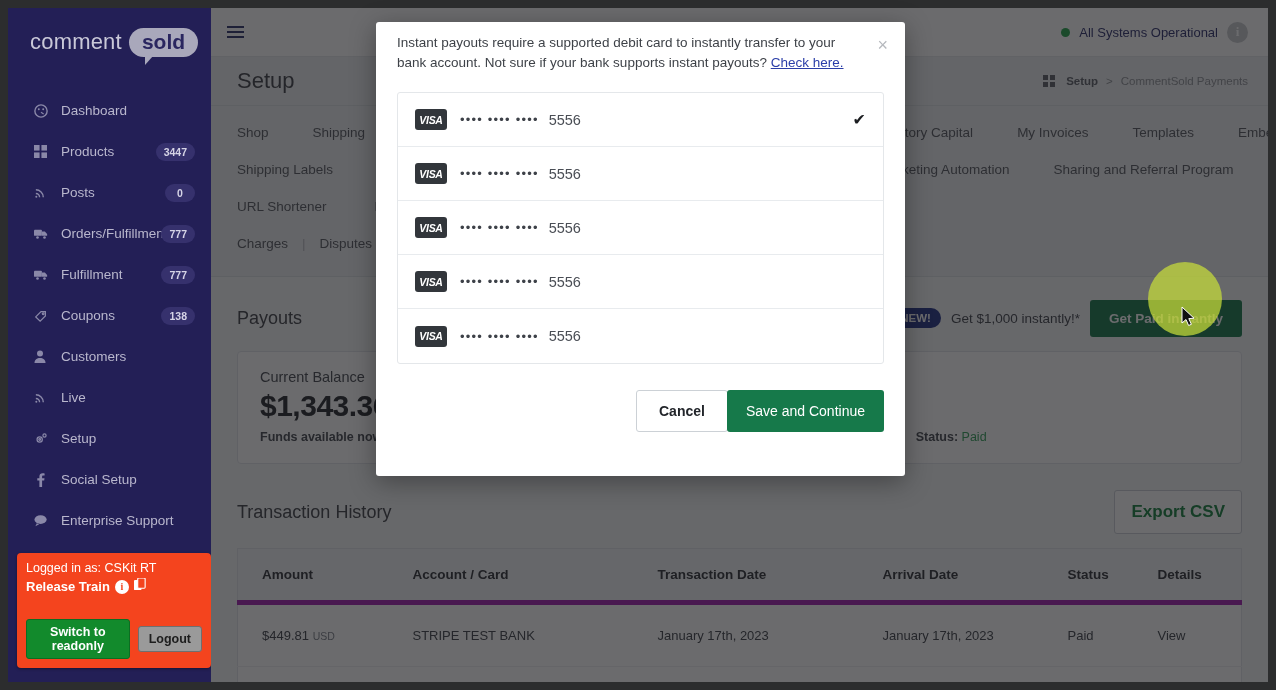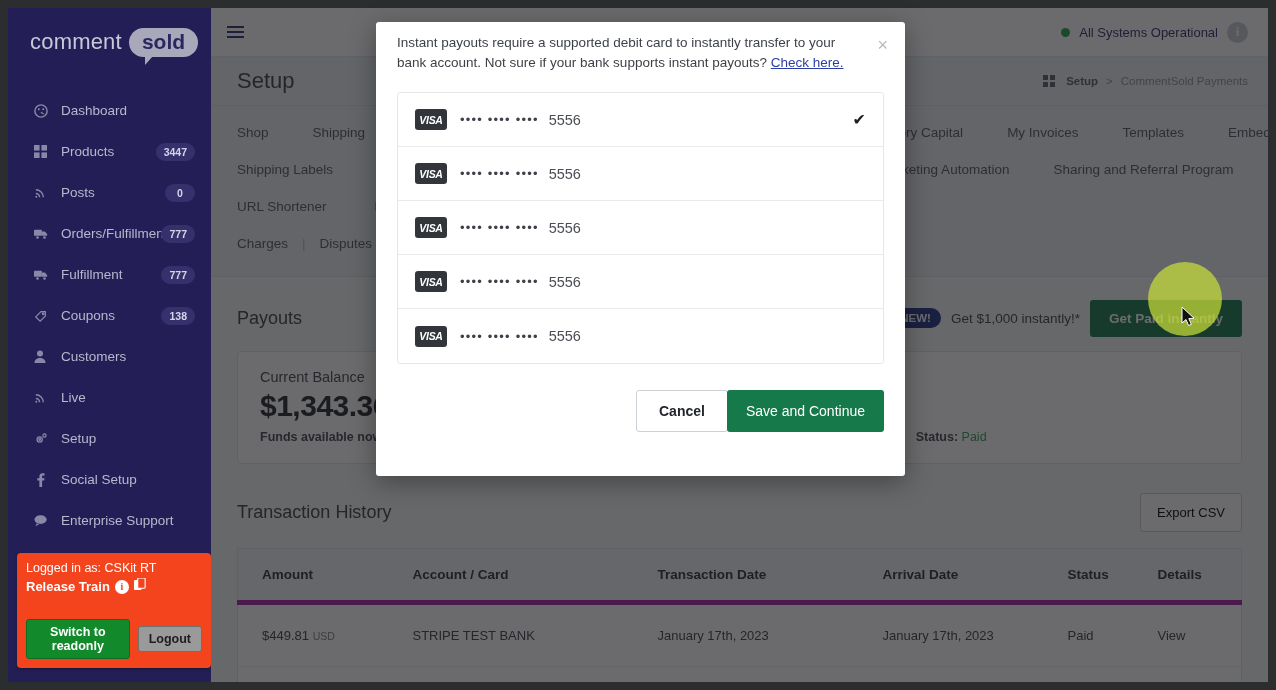--- a/index.html
+++ b/index.html
@@ -134,22 +134,22 @@
   }
   .bal-card:last-child { margin-right:0; }
   .bal-label { font-size:14.5px; color:#43474e; margin-bottom:4px; }
   .bal-amt { font-size:30px; font-weight:700; color:#22252a; letter-spacing:-.5px; }
   .bal-sub { font-size:12.5px; font-weight:700; color:#43474e; margin-top:7px; display:flex; gap:34px;}
   .bal-sub .norm { font-weight:400; color:#5b6069; }
   .bal-sub .paid { color:#2f9e57; font-weight:400; }
 
   .hist-head { display:flex; align-items:center; justify-content:space-between; margin-top:26px; height:44px;}
   .btn-outline {
-    background:#fff; color:#000000; border:1px solid #c9ced4; border-radius:3px;
-    font-size:13px; font-weight:400; padding:11px 16px; cursor:pointer;
+    background:#fff; color:#15803d; border:1px solid #c9ced4; border-radius:3px;
+    font-size:17px; font-weight:700; padding:11px 16px; cursor:pointer;
   }
   table.txn { width:100%; border-collapse:collapse; margin-top:14px; background:#fff;
     border:1px solid #e1e4e8; }
   table.txn th {
     background:#f1f3f5; text-align:left; font-size:13.5px; font-weight:700; color:#2d3036;
     padding:18px 0 18px 0; border-bottom:5px solid #a21caf;
   }
   table.txn td { font-size:13px; color:#3d4148; padding:23px 0; border-bottom:1px solid #edeff1; }
   table.txn th:nth-child(1), table.txn td:nth-child(1){ padding-left:24px; width:175px;}
   table.txn th:nth-child(2), table.txn td:nth-child(2){ width:245px;}
@@ -416,21 +416,21 @@
           </span>
         <span class="cur">Setup</span>
         <span>&gt;</span>
         <span>CommentSold Payments</span>
       </div>
     </div>
 
     <div class="tabsblock">
       <div class="tabrow">
         <span class="tab" style="margin-right:44px">Shop</span>
-        <span class="tab" style="margin-right:40px">Shipping</span>
+        <span class="tab" style="margin-right:50px">Shipping</span>
         <span class="tab" style="margin-right:44px">T</span>
         <span class="tab" style="margin-left:430px;margin-right:44px">ntory Capital</span>
         <span class="tab" style="margin-right:44px">My Invoices</span>
         <span class="tab" style="margin-right:44px">Templates</span>
         <span class="tab">Embed</span>
       </div>
       <div class="tabrow">
         <span class="tab" style="margin-right:48px">Shipping Labels</span>
         <span class="tab">Barc</span>
         <span class="tab" style="margin-left:470px;margin-right:44px">Marketing Automation</span>

